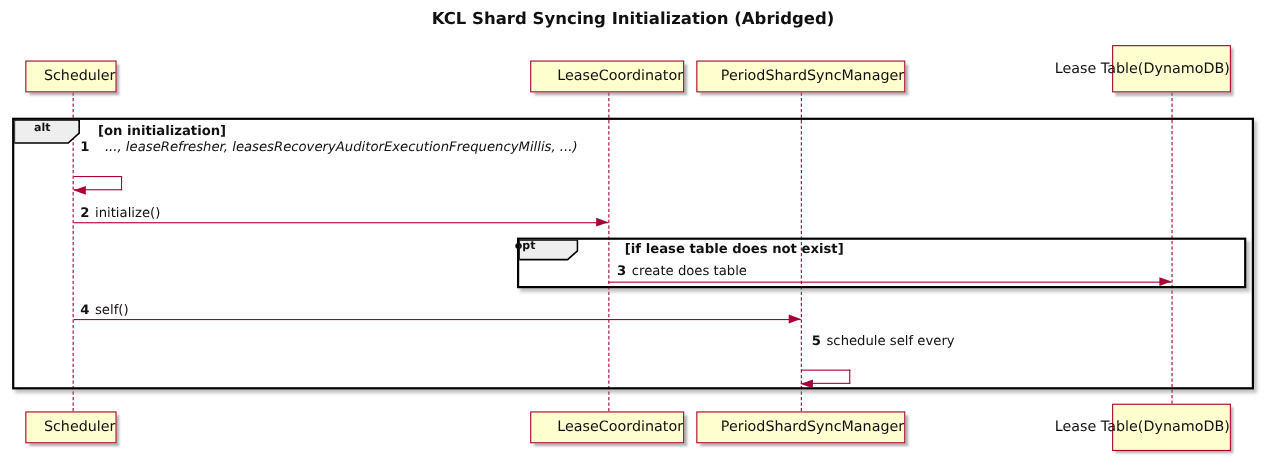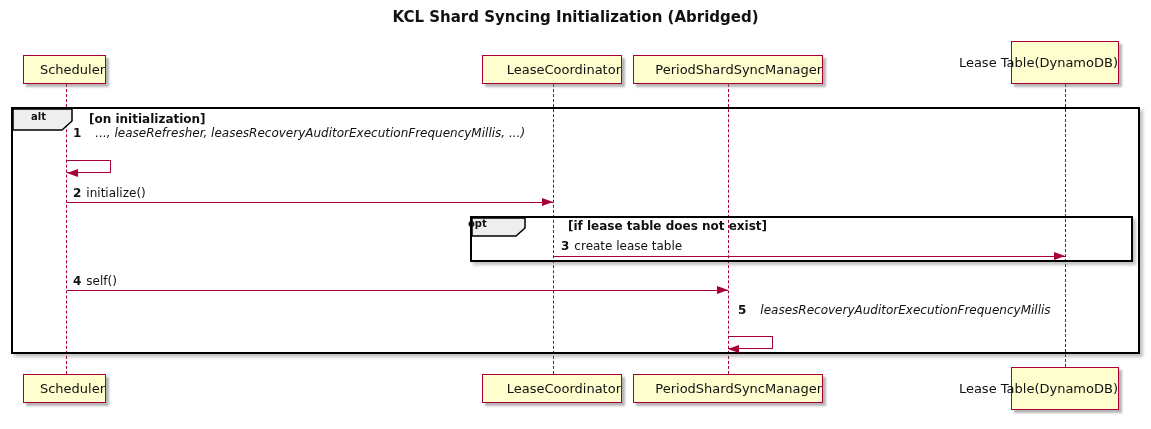--- a/index.html
+++ b/index.html
@@ -77,36 +77,36 @@
 
   <div class="frame" style="left:470px;top:216px;width:663px;height:46px;"></div>
   <svg class="ftab" style="left:472px;top:218px;" width="54" height="20">
     <polygon points="0,0 53,0 53,10 44,18 0,18" fill="#EEEEEE" stroke="#000000" stroke-width="1.5"></polygon>
   </svg>
   <span class="fop" style="left:468px;top:218px;">opt</span>
   <span class="fcond" style="left:544px;top:219px;margin-left:24px;">[if lease table does not exist]</span>
 
   <div class="mlabel" style="left:561px;top:239px;">
     <span class="mnum">3</span>
-    <span>create lease table</span>
+    <span>create does table</span>
   </div>
   <div class="hline" style="left:553px;top:256px;width:512px;"></div>
   <div class="ah right" style="left:1054px;top:252px;"></div>
 
   <div class="mlabel" style="left:73px;top:274px;">
     <span class="mnum">4</span>
     <span>self()</span>
   </div>
   <div class="hline" style="left:67px;top:290px;width:661px;"></div>
   <div class="ah right" style="left:717px;top:286px;"></div>
 
   <div class="mlabel" style="left:738px;top:303px;">
     <span class="mnum center">5</span>
     <span class="mlines">
-      <span class="ind">leasesRecoveryAuditorExecutionFrequencyMillis</span>
+      <span>schedule self every</span>
     </span>
   </div>
   <div class="loop" style="left:728px;top:336px;width:45px;height:13px;"></div>
   <div class="ah left" style="left:728px;top:345px;"></div>
 
   <div class="pbox" style="left:23px;top:55px;width:83px;height:29px;">
     <span class="pline">Scheduler</span>
   </div>
   <div class="pbox" style="left:482px;top:55px;width:140px;height:29px;">
     <span class="pline">LeaseCoordinator</span>

